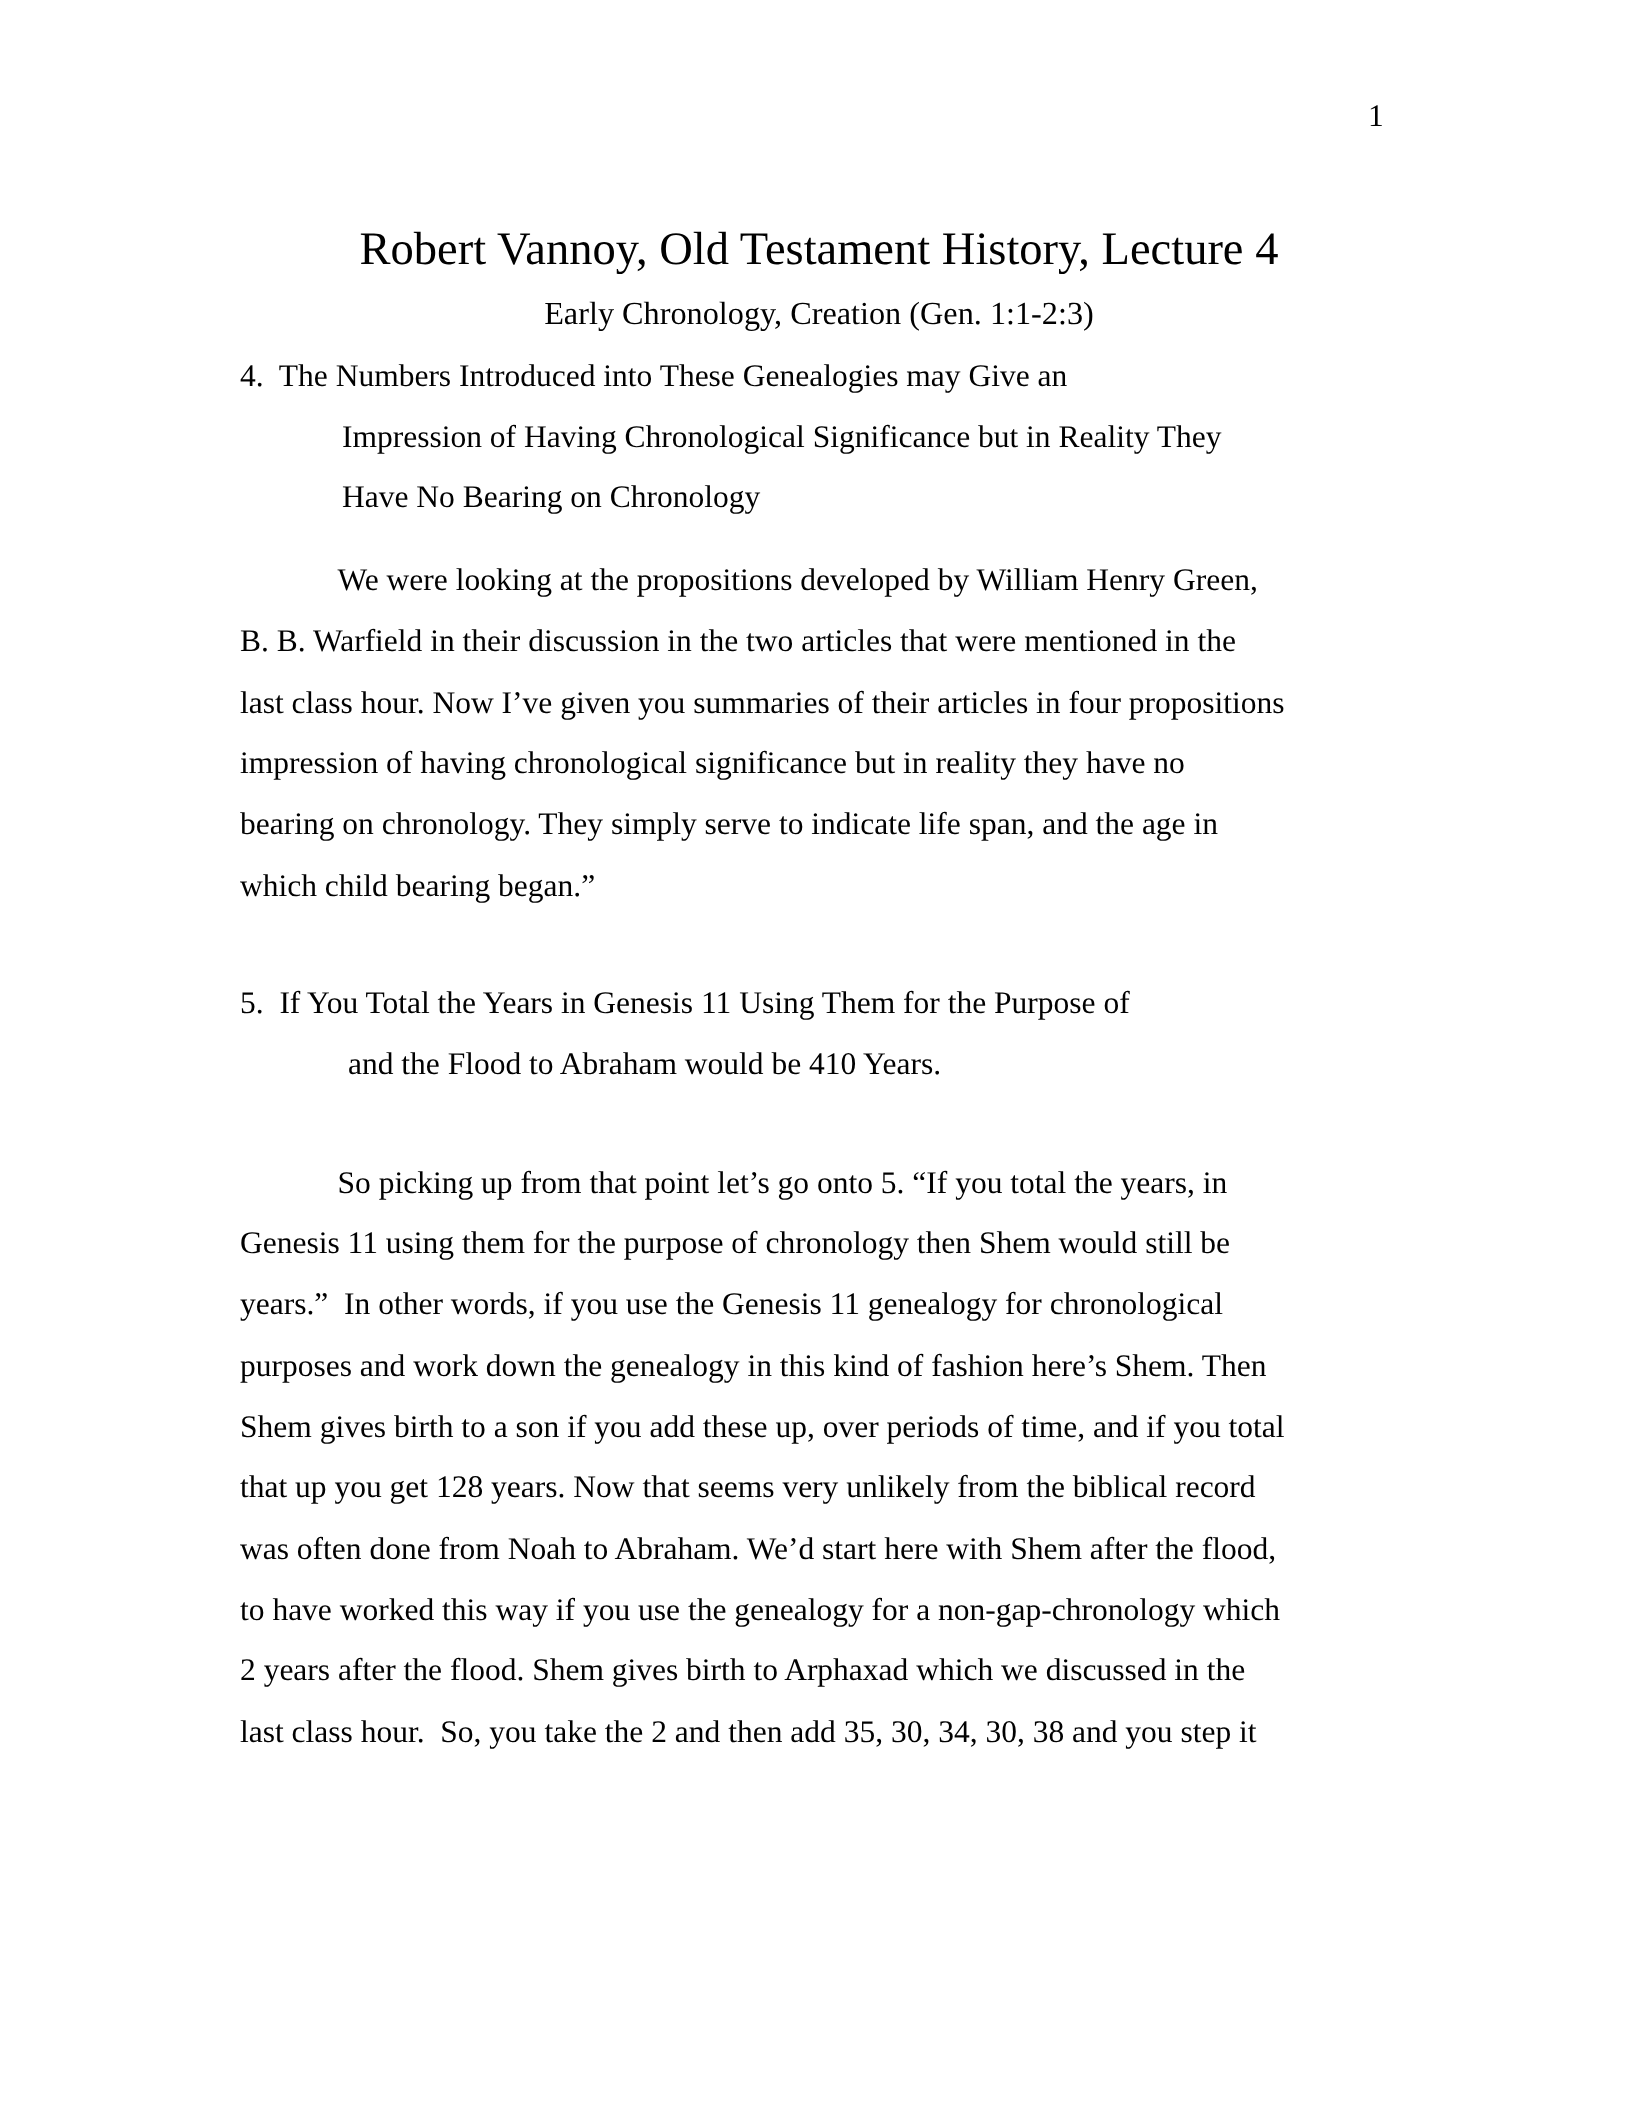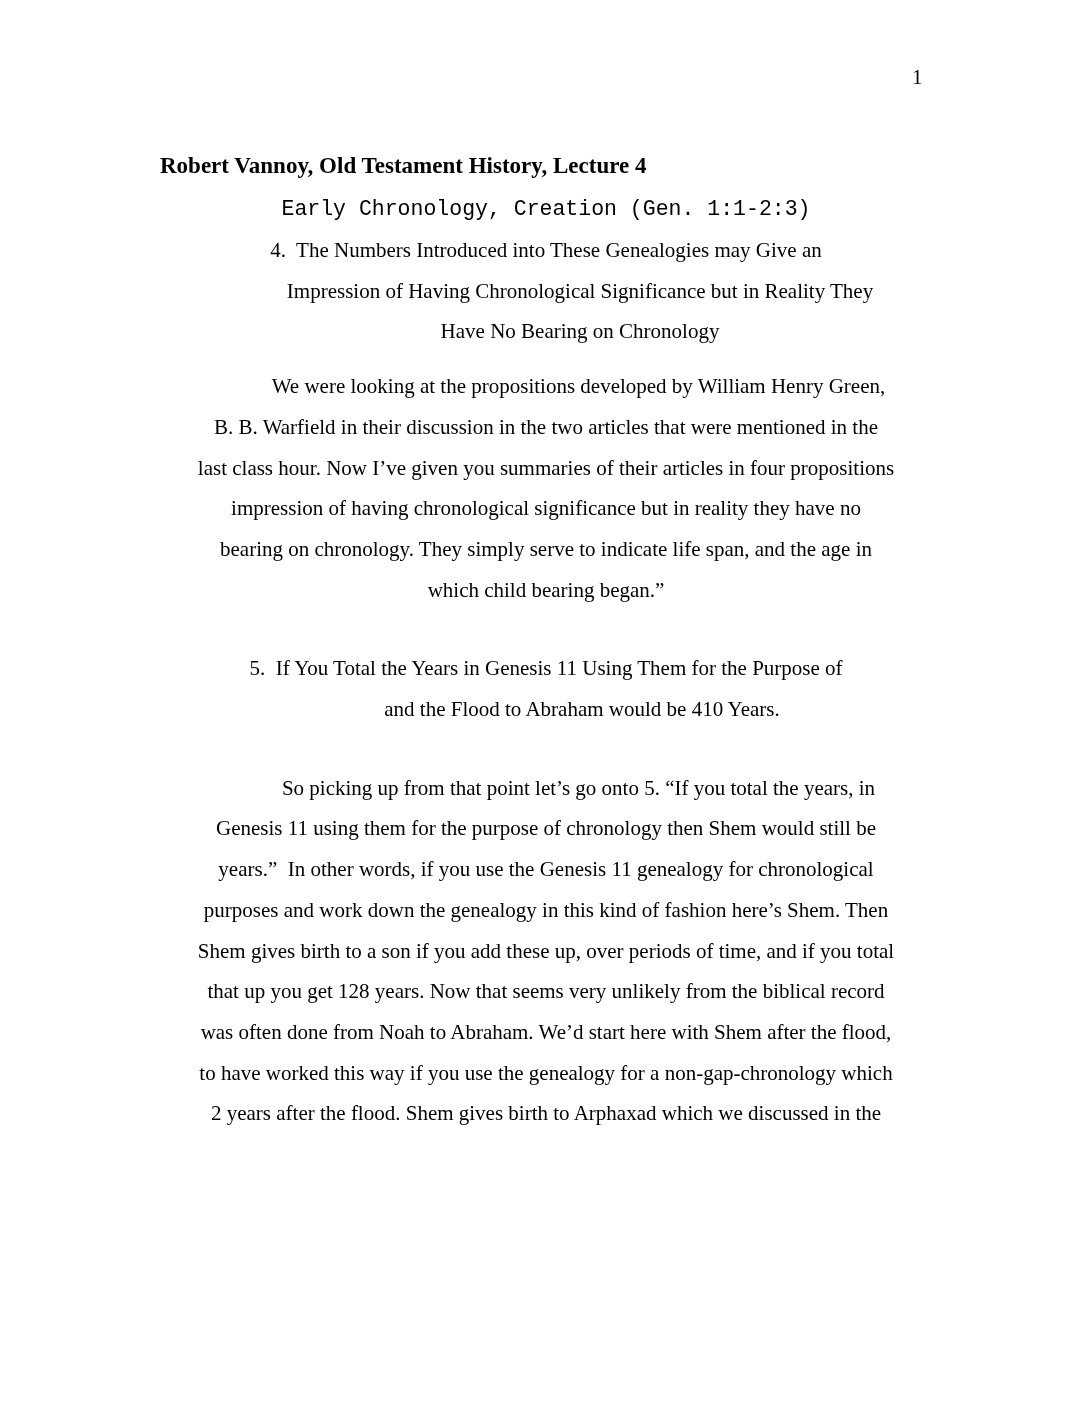--- a/index.html
+++ b/index.html
@@ -23,38 +23,36 @@
     font-size: 21px;
     line-height: 40px;
   }
   .content {
     position: absolute;
     left: 160px;
     top: 143px;
     width: 772px;
   }
   .doc-title {
-    font-size: 23px;
-    font-weight: bold;
-    text-align: left;
+    font-size: 31px;
+    font-weight: normal;
+    text-align: center;
     line-height: 46px;
     white-space: pre;
   }
   .doc-subtitle {
     font-size: 21.5px;
     text-align: center;
     line-height: 41px;
     white-space: pre;
-    font-family: Liberation Mono, monospace;
   }
   .line {
     font-size: 21px;
     line-height: 40.7px;
     white-space: pre;
-    text-align: center;
   }
   .ind-first { padding-left: 65px; }
   .ind-h4   { padding-left: 68px; }
   .ind-h5   { padding-left: 72px; }
   .gap-sm { height: 14px; }
   .gap-lg { height: 38px; }
   section { display: block; }
 </style>
 </head>
 <body>
@@ -96,17 +94,18 @@
       <div>
         <div class="line ind-first">So picking up from that point let’s go onto 5. “If you total the years, in</div>
         <div class="line">Genesis 11 using them for the purpose of chronology then Shem would still be</div>
         <div class="line">years.”  In other words, if you use the Genesis 11 genealogy for chronological</div>
         <div class="line">purposes and work down the genealogy in this kind of fashion here’s Shem. Then</div>
         <div class="line">Shem gives birth to a son if you add these up, over periods of time, and if you total</div>
         <div class="line">that up you get 128 years. Now that seems very unlikely from the biblical record</div>
         <div class="line">was often done from Noah to Abraham. We’d start here with Shem after the flood,</div>
         <div class="line">to have worked this way if you use the genealogy for a non-gap-chronology which</div>
         <div class="line">2 years after the flood. Shem gives birth to Arphaxad which we discussed in the</div>
+        <div class="line">last class hour.  So, you take the 2 and then add 35, 30, 34, 30, 38 and you step it</div>
       </div>
     </section>
 
   </div>
 </div>
 
 </body></html>

